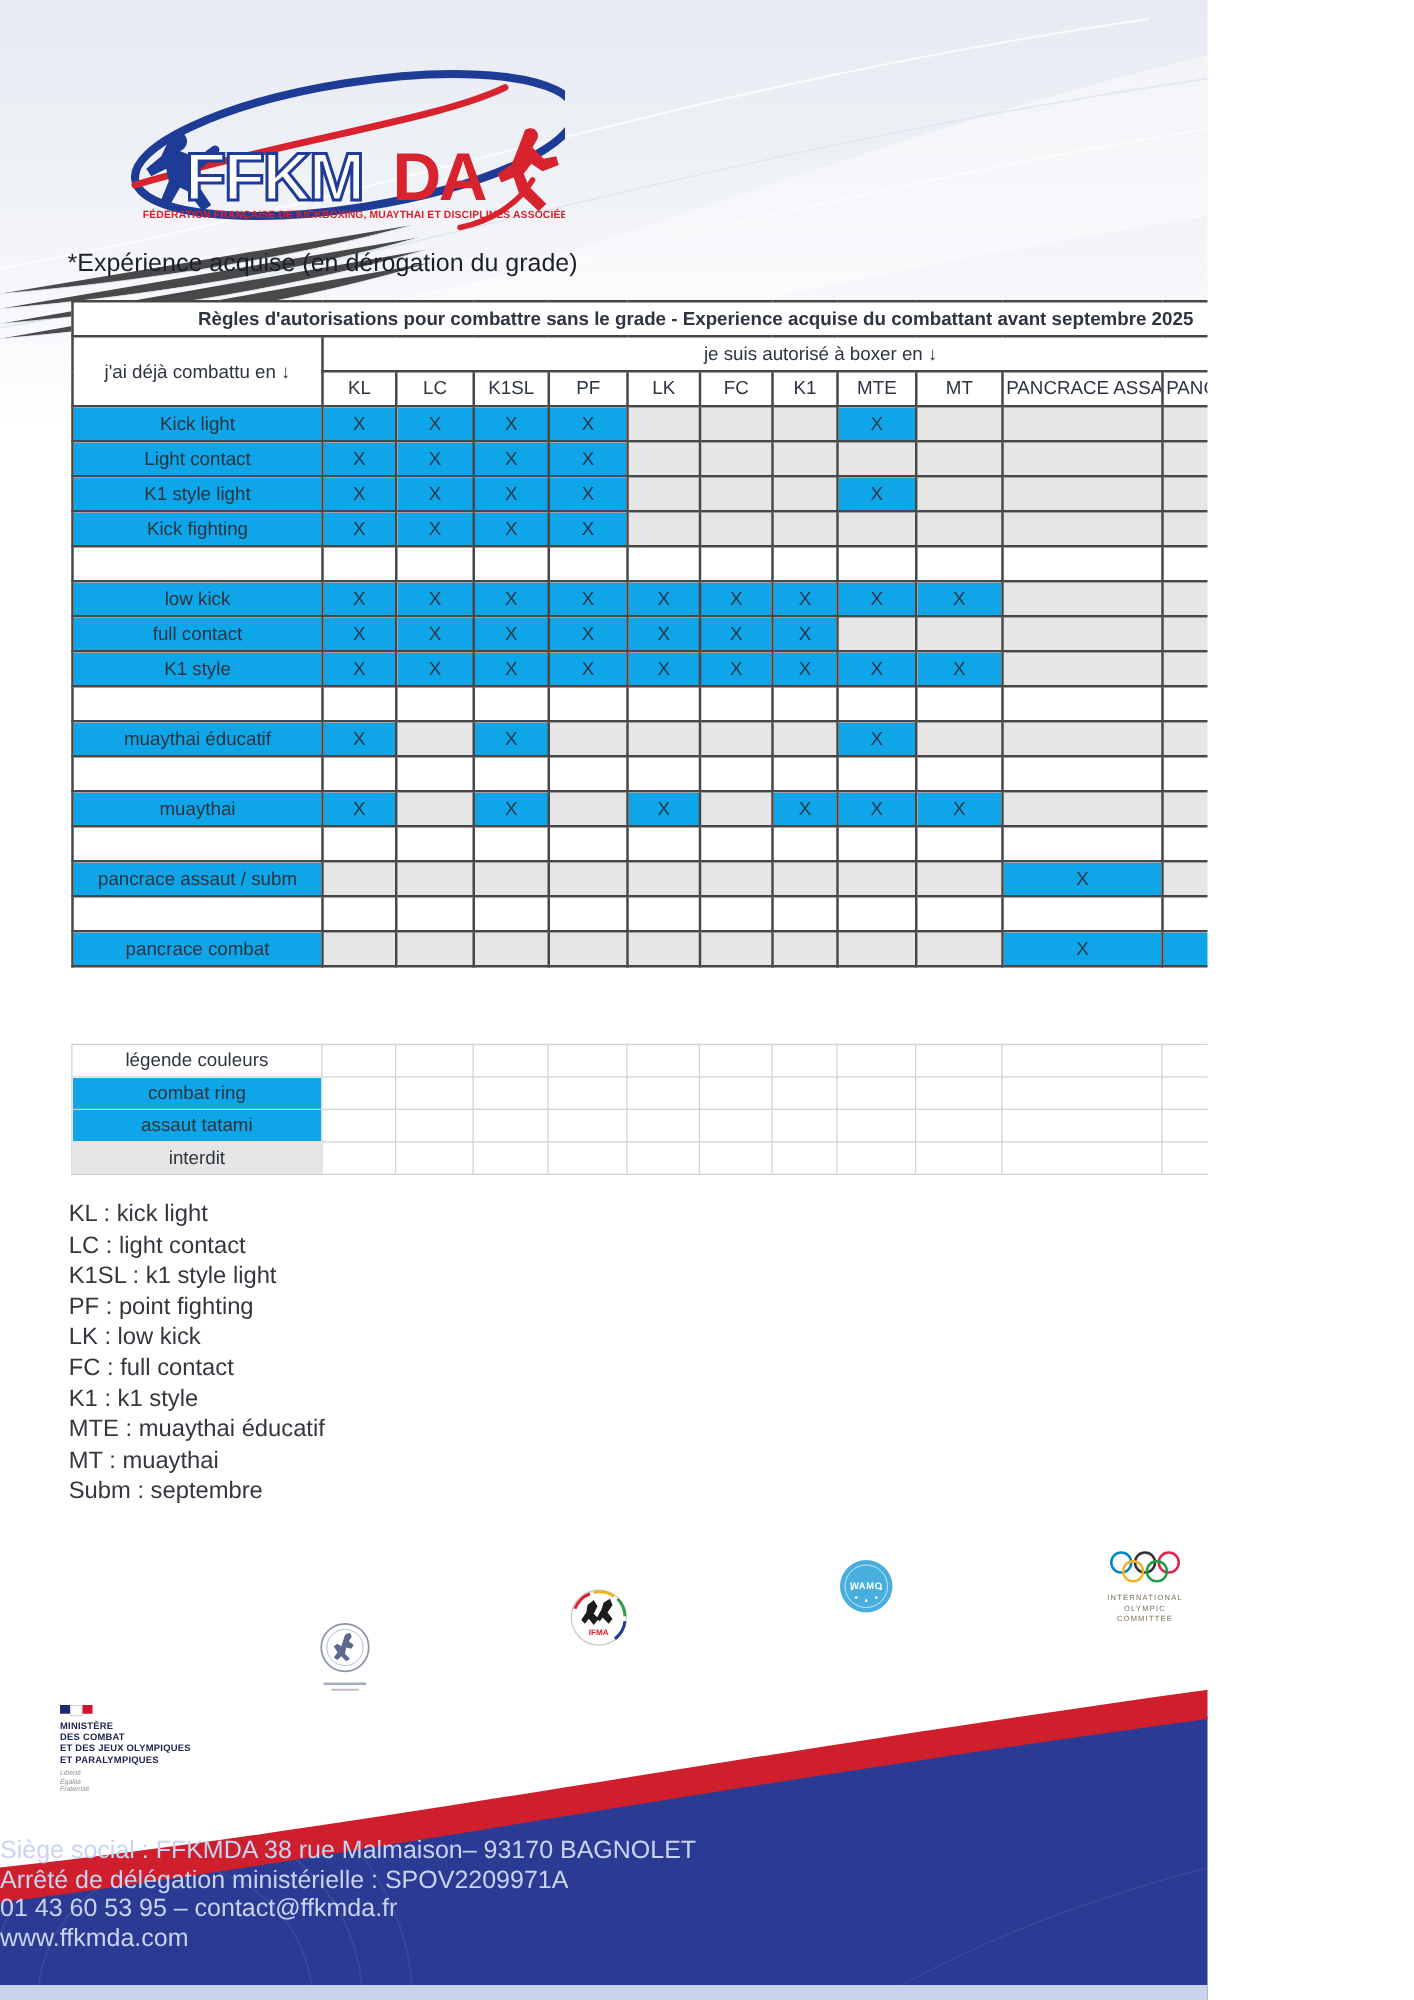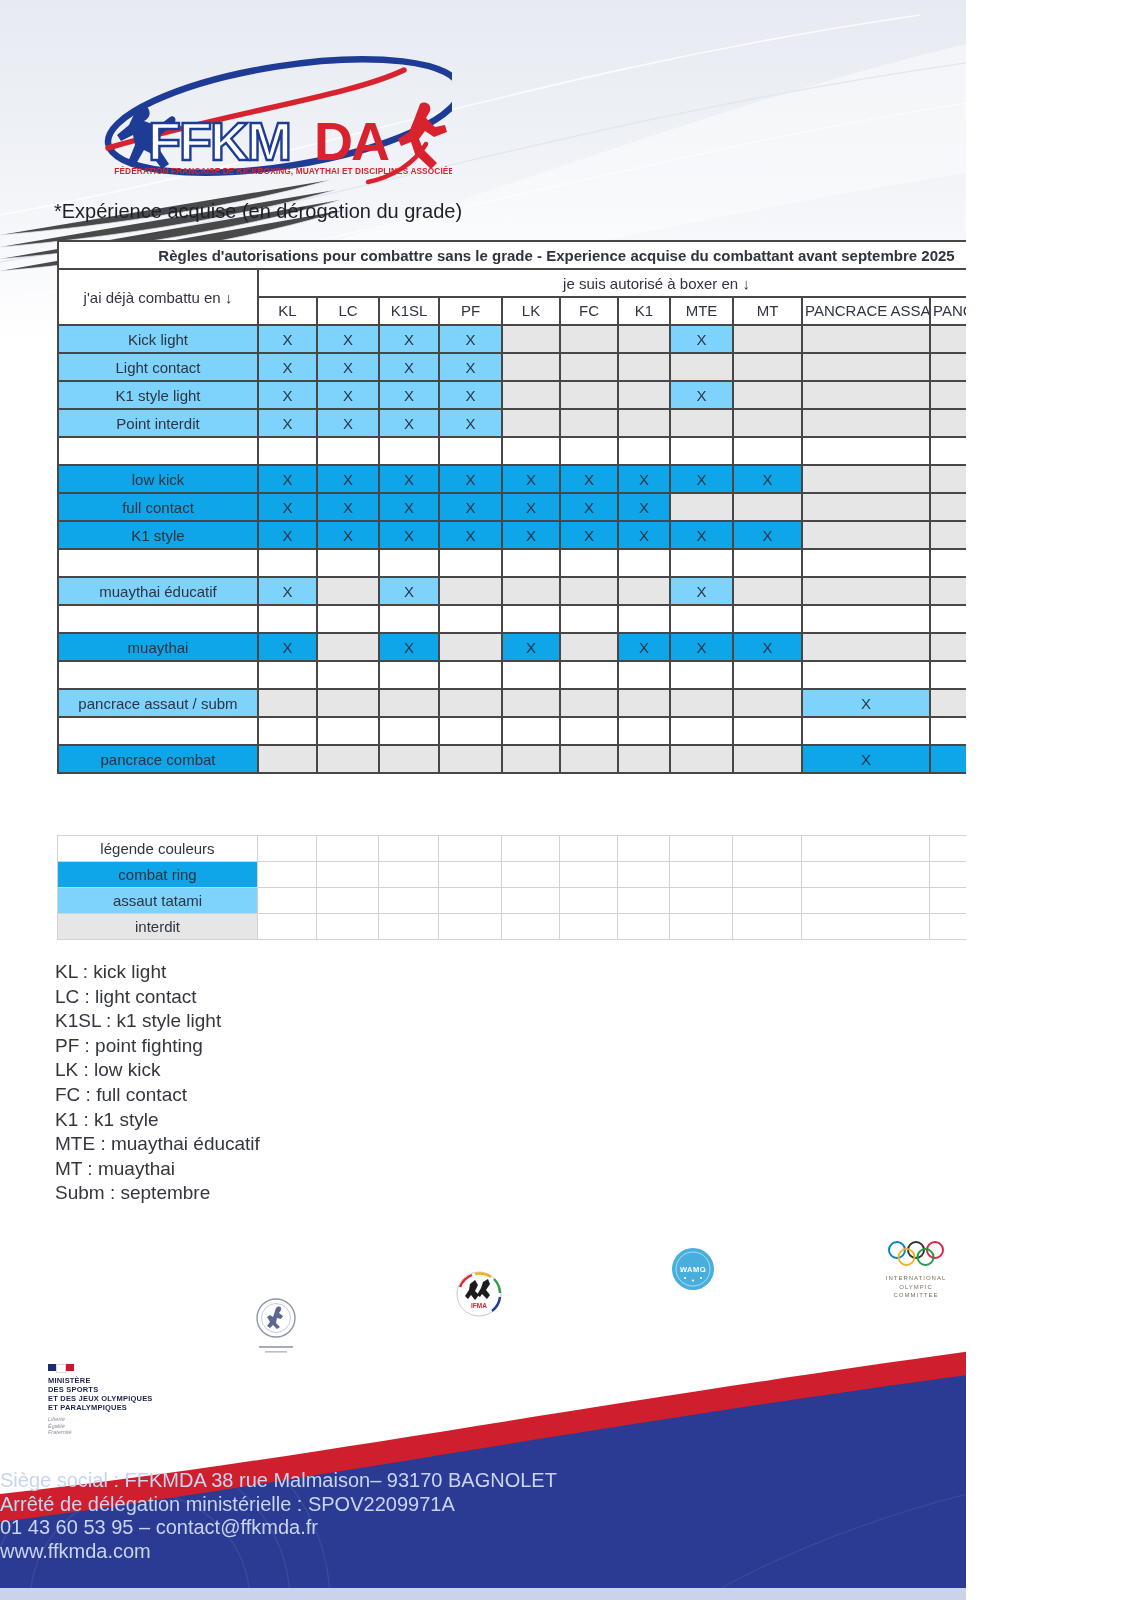--- a/index.html
+++ b/index.html
@@ -13,21 +13,21 @@
 
   
   table.matrix{border-collapse:collapse;table-layout:fixed;width:997px;background:#ffffff;}
   table.matrix td{border:2px solid #474747;height:26px;padding:0 2px;text-align:center;
     font-size:15px;color:#2e3440;overflow:hidden;white-space:nowrap;}
   td.titlebar{font-weight:bold;font-size:15.5px;color:#141414;height:27px;}
   td.mainhead{font-size:16px;color:#26282e;height:53px;font-weight:normal;}
   td.sidehead{font-size:16px;color:#26282e;text-align:center;}
   td.colhead{font-size:14.5px;height:77px;white-space:normal;line-height:1.35;}
   td.rowlabel{text-align:left;padding-left:5px;}
-  .yellow{background:#7dd3fc;}
+  .yellow{background:#0ea5e9;}
   .blue{background:#0ea5e9;}
   .gray{background:#e7e6e6;}
   td.cell.x{font-size:15px;color:#2c3748;}
 
   
   table.legend{border-collapse:collapse;table-layout:fixed;width:997px;}
   table.legend td{border:1px solid #d2d2d2;height:25px;padding:0 2px;font-size:15px;color:#2e3440;overflow:hidden;white-space:nowrap;}
   td.lg-label{padding-left:5px;text-align:center;}
 
   
@@ -152,21 +152,21 @@
           <td class="cell yellow x">X</td>
           <td class="cell gray"></td>
           <td class="cell gray"></td>
           <td class="cell gray"></td>
           <td class="cell yellow x">X</td>
           <td class="cell gray"></td>
           <td class="cell gray"></td>
           <td class="cell gray"></td>
         </tr>
         <tr>
-          <td class="rowlabel yellow">Point interdit</td>
+          <td class="rowlabel yellow">Kick fighting</td>
           <td class="cell yellow x">X</td>
           <td class="cell yellow x">X</td>
           <td class="cell yellow x">X</td>
           <td class="cell yellow x">X</td>
           <td class="cell gray"></td>
           <td class="cell gray"></td>
           <td class="cell gray"></td>
           <td class="cell gray"></td>
           <td class="cell gray"></td>
           <td class="cell gray"></td>
@@ -506,21 +506,21 @@
   </svg>
 
   <div id="ministry" class="abs">
     <div class="flag">
       <span style="background:#1c2a6e"></span>
         <span style="background:#ffffff;border:0.5px solid #d8d8d8"></span>
         <span style="background:#cf142b"></span>
     </div>
     <div class="mlines">
       <div>MINISTÈRE</div>
-      <div>DES SPORTS</div>
+      <div>DES COMBAT</div>
       <div>ET DES JEUX OLYMPIQUES</div>
       <div>ET PARALYMPIQUES</div>
     </div>
     <div class="motto">
       <div>Liberté</div>
       <div>Égalité</div>
       <div>Fraternité</div>
     </div>
   </div>
 

